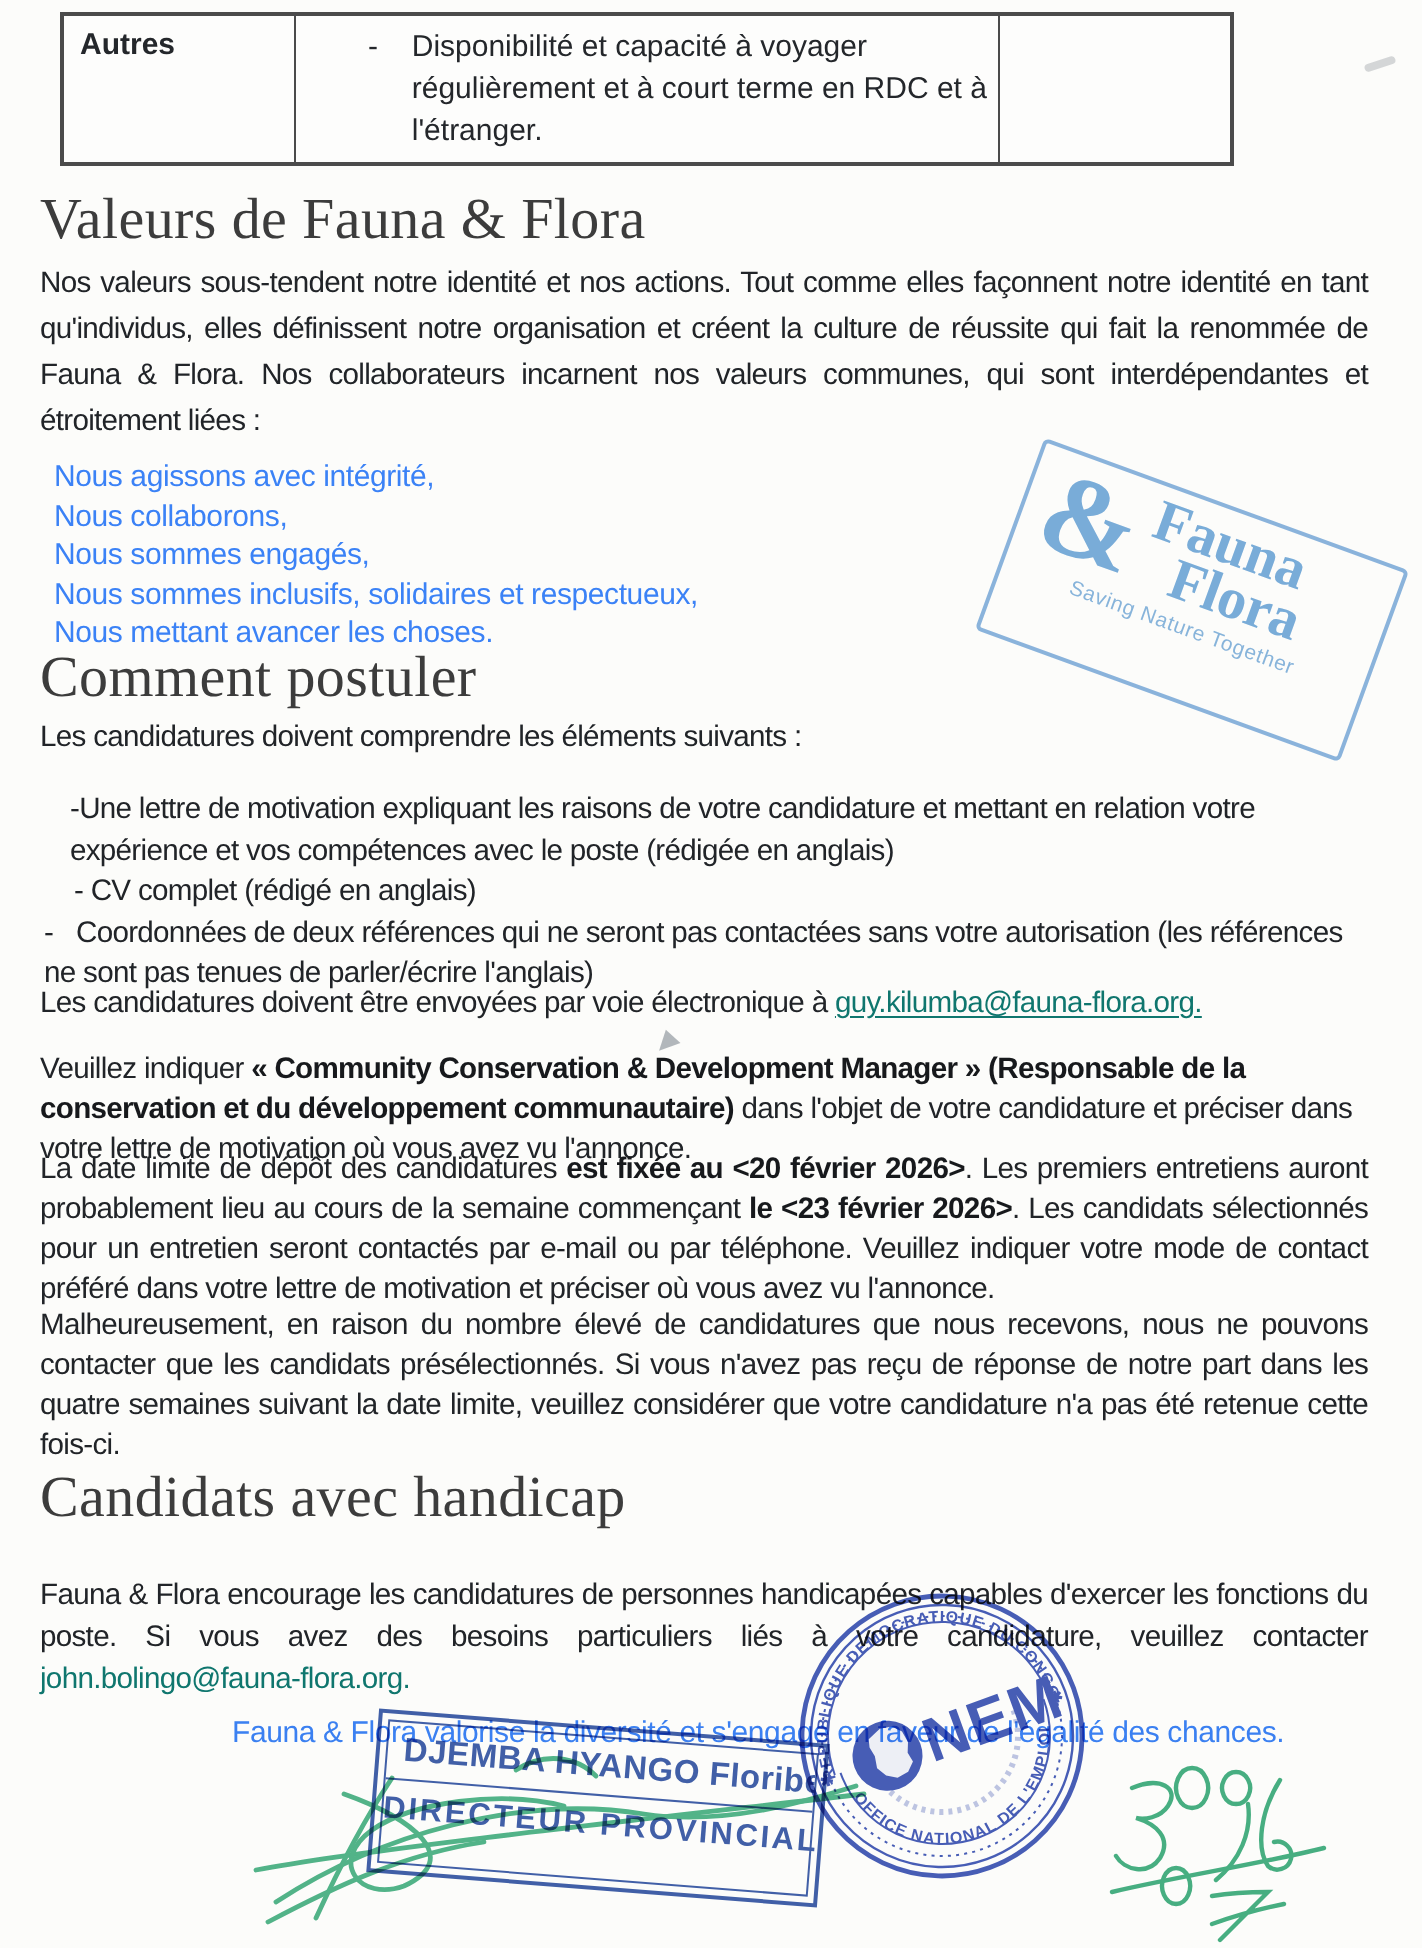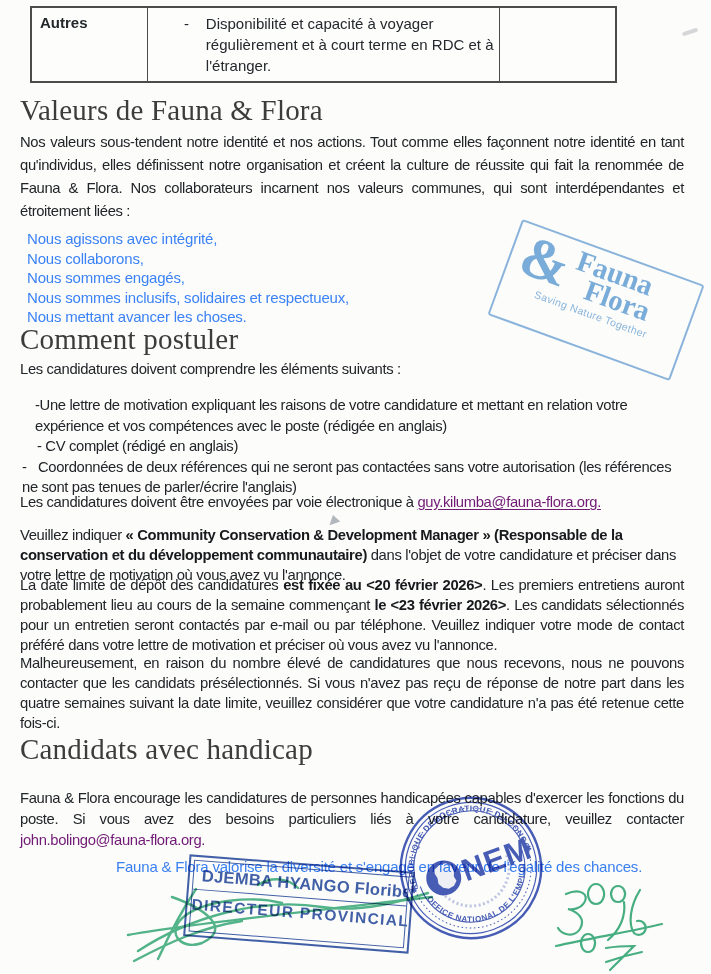--- a/index.html
+++ b/index.html
@@ -18,21 +18,21 @@
   .doc-table .c2 .dash{width:22px;}
   .doc-table .c2 .txt{width:295px;}
   .doc-table .c3{flex:1;}
 
   
   .h-serif{font-family:"Liberation Serif",serif;font-weight:normal;color:#3c3c3c;
            font-size:29px;letter-spacing:.2px;white-space:nowrap;}
   .body-p{font-size:14.8px;letter-spacing:-0.35px;color:#212428;}
   .just{text-align:justify;}
   .b{font-weight:bold;color:#17191c;}
-  .doclink{color:#701a75;text-underline-offset:2px;}
+  .doclink{color:#0f766e;text-underline-offset:2px;}
   .grayline{color:#3b82f6;}
 
   
   .ffstamp{left:499px;top:249px;width:190px;height:98px;transform:rotate(20deg);
            border:2.5px solid rgba(108,161,216,.85);border-radius:3px;color:#6fa7da;opacity:.92;}
   .ffrow{display:flex;align-items:center;padding:2px 8px 0 10px;}
   .ffamp{font-family:"Liberation Serif",serif;font-weight:bold;font-size:58px;line-height:.95;}
   .ffnames{font-family:"Liberation Serif",serif;font-weight:bold;font-size:29px;line-height:25px;margin-left:6px;}
   .ffnames .l2{margin-left:17px;}
   .fftag{text-align:center;font-size:10.5px;letter-spacing:.4px;color:#7fb0dd;margin-top:1px;}

